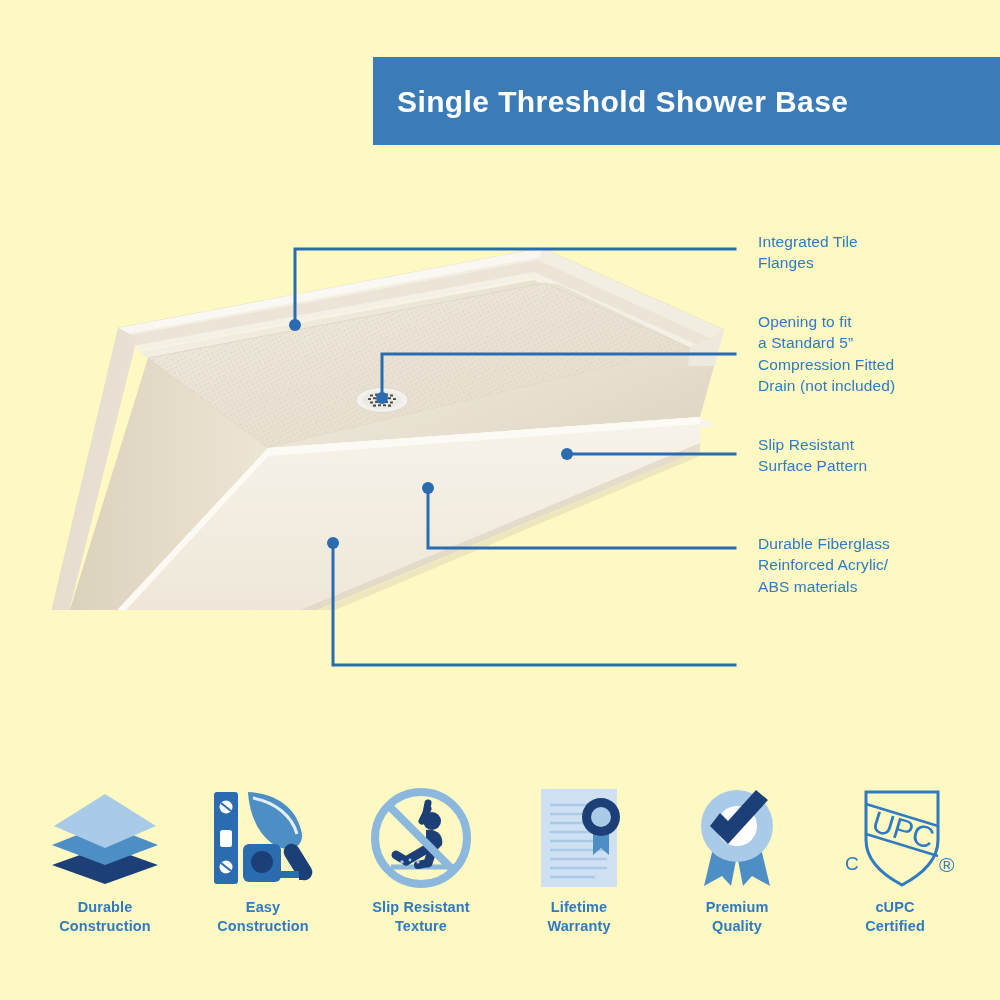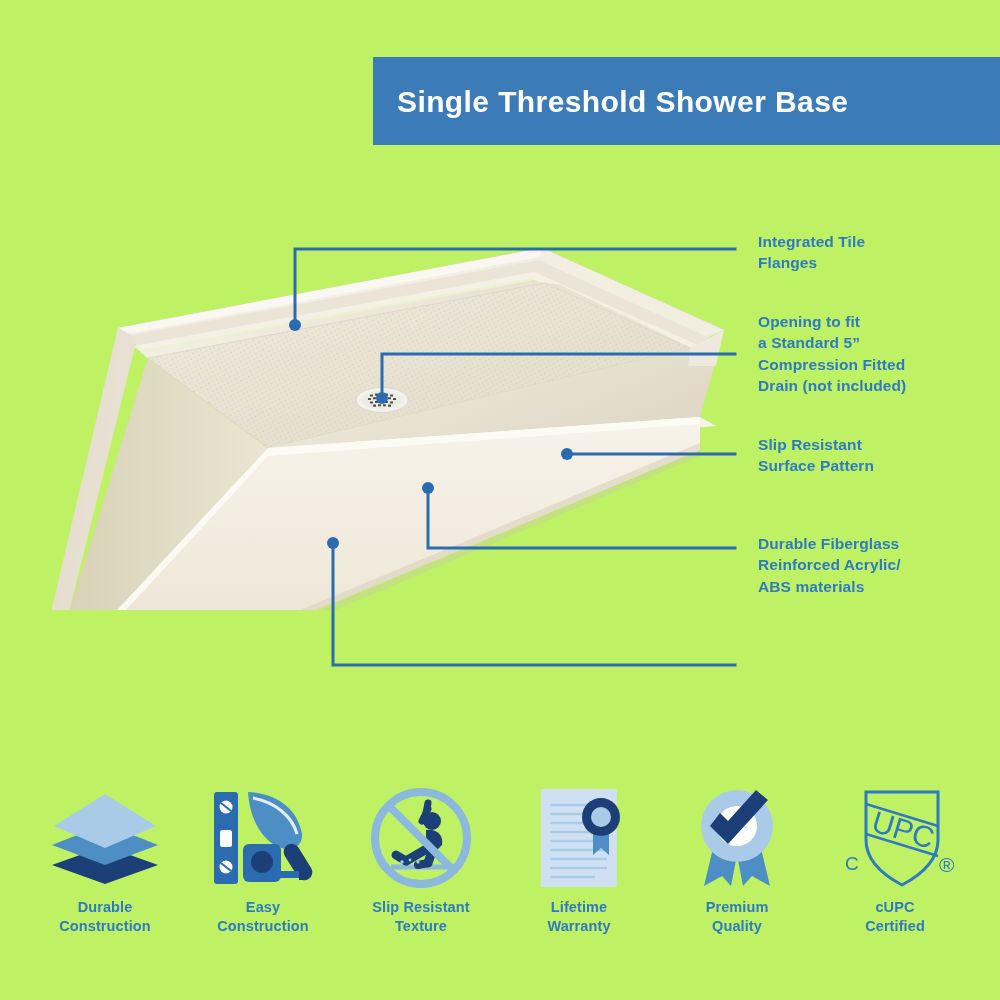--- a/index.html
+++ b/index.html
@@ -15,21 +15,21 @@
     overflow: hidden;
     font-family: "Liberation Sans", sans-serif;
     -webkit-font-smoothing: antialiased;
   }
 
   #stage {
     position: absolute;
     left: 0; top: 0;
     width: 1000px;
     height: 1000px;
-    background: #bef264;
+    background: #fef9c3;
   }
 
   
   .title-banner {
     position: absolute;
     left: 373px;
     top: 57px;
     width: 627px;
     height: 88px;
     background: #3b7cb8;
@@ -55,21 +55,21 @@
     width: 760px;
     height: 430px;
   }
   #product-svg { display: block; }
 
   
   .callout-text {
     position: absolute;
     color: #2f7ac0;
     font-size: 15.5px;
-    font-weight: bold;
+    font-weight: normal;
     line-height: 1.38;
     letter-spacing: 0.1px;
     white-space: pre-line;
   }
   #callout-text-0 { left: 758px; top: 231px; width: 238px; }
   #callout-text-1 { left: 758px; top: 311px; width: 242px; }
   #callout-text-2 { left: 758px; top: 434px; width: 238px; }
   #callout-text-3 { left: 758px; top: 517px; width: 240px; margin-top: 16px; }
   #callout-text-4 { left: 758px; top: 617px; width: 240px; }
 

